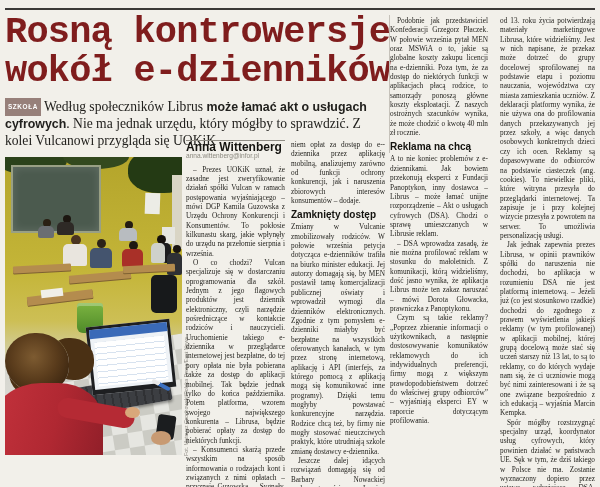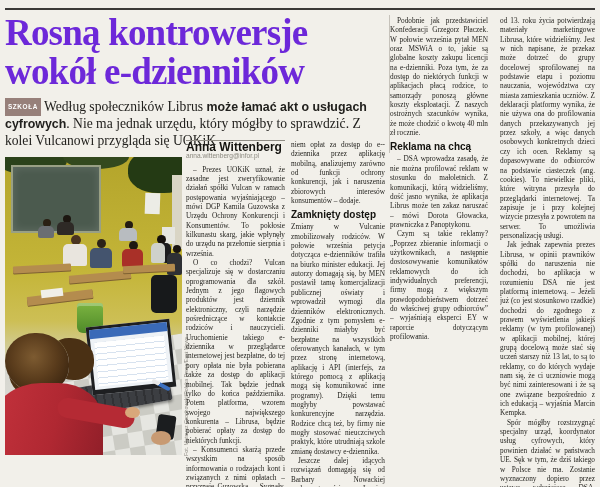--- a/index.html
+++ b/index.html
@@ -1,21 +1,21 @@
 <!DOCTYPE html>
 <html lang="pl"><head>
 <meta charset="utf-8">
 <style>
   html,body{margin:0;padding:0;}
   .page{position:relative;width:600px;height:487px;background:#f2f0ea;overflow:hidden;
         font-family:"Liberation Serif",serif;color:#1d1c1a;}
   .top-rule{position:absolute;left:5px;top:8px;width:590px;height:2px;background:#3c3a37;}
   .headline{position:absolute;left:5px;top:13px;width:386px;margin:0;
-            font-family:Liberation Serif, serif;font-weight:bold;font-size:37px;
-            line-height:39px;letter-spacing:-0.8px;color:#6d28d9;}
+            font-family:Liberation Mono, monospace;font-weight:bold;font-size:37px;
+            line-height:39px;letter-spacing:-0.8px;color:#7f1d1d;}
   .lead{position:absolute;left:5px;top:98px;width:383px;margin:0;
         font-size:13.6px;line-height:16.4px;color:#22211e;}
   .kicker{display:inline-block;background:#97807a;color:#fff;
           font-family:"Liberation Sans",sans-serif;font-weight:bold;font-size:6.4px;
           letter-spacing:.6px;padding:1px 3px;vertical-align:2px;}
   .lead b{font-family:"Liberation Sans",sans-serif;font-size:12.4px;}
   .vrule{position:absolute;left:389px;top:15px;width:1px;height:138px;background:#c6c2ba;}
 
   
   .col{position:absolute;overflow:hidden;text-align:justify;
@@ -158,20 +158,21 @@
   <div class="col colB">
     <p class="cont">niem opłat za dostęp do e--dziennika przez aplikację mobilną, analizujemy zarówno od funkcji ochrony konkurencji, jak i naruszenia zbiorowych interesów konsumentów – dodaje.</p>
     <h3 class="subhead">Zamknięty dostęp</h3>
     <p class="cont">Zmiany w Vulcanie zmobilizowały rodziców. W połowie września petycja dotycząca e-dzienników trafiła na biurko minister edukacji. Jej autorzy domagają się, by MEN postawił tamę komercjalizacji publicznej oświaty i wprowadził wymogi dla dzienników elektronicznych. Zgodnie z tym pomysłem e-dzienniki miałyby być bezpłatne na wszystkich oferowanych kanałach, w tym przez stronę internetową, aplikację i API (interfejs, za którego pomocą z aplikacją mogą się komunikować inne programy). Dzięki temu mogłyby powstawać konkurencyjne narzędzia. Rodzice chcą też, by firmy nie mogły stosować nieuczciwych praktyk, które utrudniają szkole zmianę dostawcy e-dziennika.</p>
     <p>Jeszcze dalej idących rozwiązań domagają się od Barbary Nowackiej parlamentarzyści Lewicy Razem. „Jeśli państwo nakłada obowiązki dotyczące komunikacji z uczniami i rodzicami, to powinno także zapewniać szkołom</p>
   </div>
 
   <div class="col colC">
     <p>Podobnie jak przedstawiciel Konfederacji Grzegorz Płaczek. W połowie września pytał MEN oraz MSWiA o to, jakie są globalne koszty zakupu licencji na e-dzienniki. Poza tym, że za dostęp do niektórych funkcji w aplikacjach płacą rodzice, to samorządy ponoszą główne koszty eksploatacji. Z naszych ostrożnych szacunków wynika, że może chodzić o kwotę 40 mln zł rocznie.</p>
     <h3 class="subhead">Reklama na chcą</h3>
+    <p class="cont">A to nie koniec problemów z e-dziennikami. Jak bowiem przekonują eksperci z Fundacji Panoptykon, inny dostawca – Librus – może łamać unijne rozporządzenie – Akt o usługach cyfrowych (DSA). Chodzi o sprawę umieszczanych w Librusie reklam.</p>
     <p>– DSA wprowadza zasadę, że nie można profilować reklam w stosunku do małoletnich. Z komunikacji, którą widzieliśmy, dość jasno wynika, że aplikacja Librus może ten zakaz naruszać – mówi Dorota Głowacka, prawniczka z Panoptykonu.</p>
     <p>Czym są takie reklamy? „Poprzez zbieranie informacji o użytkownikach, a następnie dostosowywanie komunikatów reklamowych do ich indywidualnych preferencji, firmy mogą z większym prawdopodobieństwem dotrzeć do właściwej grupy odbiorców” – wyjaśniają eksperci EY w raporcie dotyczącym profilowania.</p>
 
   </div>
 
   <div class="col colD">
     <p class="cont">od 13. roku życia potwierdzają materiały marketingowe Librusa, które widzieliśmy. Jest w nich napisane, że przekaz może dotrzeć do grupy docelowej sprofilowanej na podstawie etapu i poziomu nauczania, województwa czy miasta zamieszkania uczniów. Z deklaracji platformy wynika, że nie używa ona do profilowania danych przekazywanych jej przez szkoły, a więc danych osobowych konkretnych dzieci czy ich ocen. Reklamy są dopasowywane do odbiorców na podstawie ciasteczek (ang. cookies). To niewielkie pliki, które witryna przesyła do przeglądarki internetowej. Ta zapisuje je i przy kolejnej wizycie przesyła z powrotem na serwer. To umożliwia personalizację usługi.</p>
     <p>Jak jednak zapewnia prezes Librusa, w opinii prawników spółki do naruszenia nie dochodzi, bo aplikacja w rozumieniu DSA nie jest platformą internetową. – Jeżeli już (co jest stosunkowo rzadkie) dochodzi do zgodnego z prawem wyświetlenia jakiejś reklamy (w tym profilowanej) w aplikacji mobilnej, której grupą docelową może stać się uczeń starszy niż 13 lat, to są to reklamy, co do których wydaje nam się, że ci uczniowie mogą być nimi zainteresowani i że są one związane bezpośrednio z ich edukacją – wyjaśnia Marcin Kempka.</p>
     <p><span>Spór mógłby rozstrzygnąć specjalny urząd, koordynator usług cyfrowych, który powinien działać w państwach UE. Sęk w tym, że dziś takiego w Polsce nie ma. Zostanie wyznaczony dopiero przez ustawę wdrażającą DSA. Regulacja czeka na ocenę Komitetu ds. Europejskich Rady Ministrów.</span> </p>
   </div>

